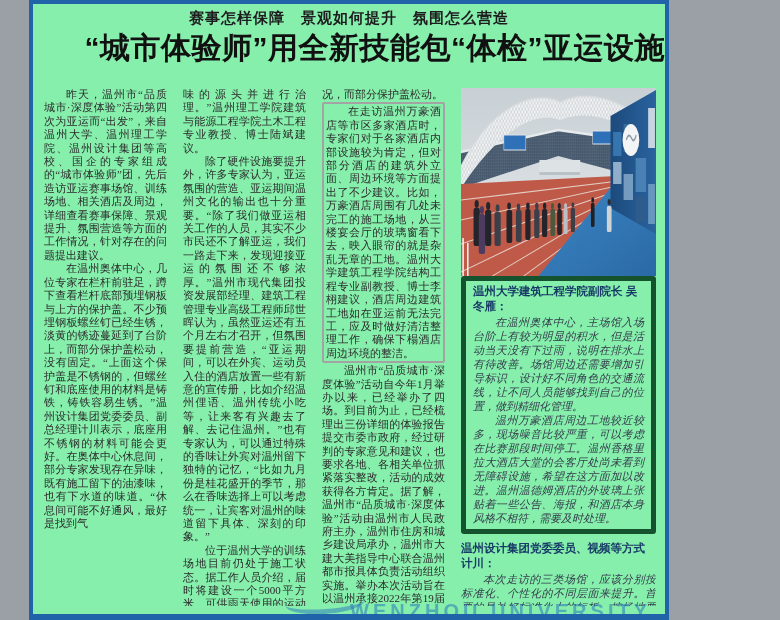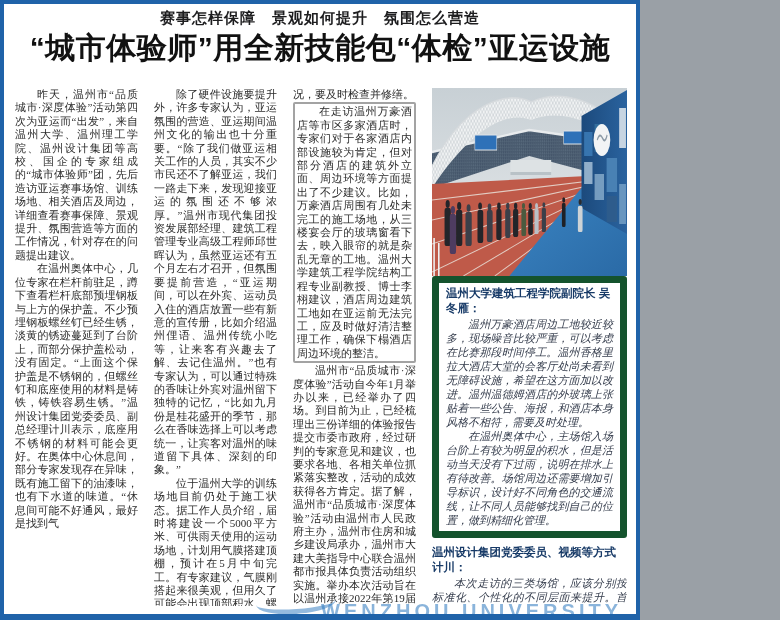--- a/index.html
+++ b/index.html
@@ -1,39 +1,39 @@
 <!DOCTYPE html>
 <html><head>
 <meta charset="utf-8">
 <style>
   html,body{margin:0;padding:0;background:#9aa0a6;}
   .page{
     position:relative; width:640px; height:620px; box-sizing:border-box;
-    background:#ffffff; border:4px solid #2063a9; border-bottom-width:6px;
-    overflow:hidden; font-family:"Liberation Serif","DejaVu Serif",serif;
+    background:#86efac; border:4px solid #2063a9; border-bottom-width:6px;
+    overflow:hidden; font-family:"Liberation Serif","DejaVu Serif",serif;margin-left:29px;
   }
   
   .masthead{position:absolute;top:5px;left:0;right:0;text-align:center;}
   .kicker{font-family:"Liberation Sans","DejaVu Sans",sans-serif;font-size:15px;font-weight:700;color:#1d1d1f;letter-spacing:1px;}
-  .headline{margin:3px 0 0;font-family:"Liberation Sans","DejaVu Sans",sans-serif;font-size:30px;font-weight:900;color:#111;letter-spacing:.5px;line-height:1.15;}
+  .headline{margin:3px 0 0;font-family:"Liberation Sans","DejaVu Sans",sans-serif;font-size:30px;font-weight:900;color:#111;letter-spacing:.5px;line-height:1.15;text-align:right;}
   
   .columns{position:absolute;top:84px;left:11px;right:9px;bottom:8px;display:flex;gap:16px;}
   .col{width:123px;flex:none;font-size:11px;line-height:13.4px;color:#2b2b2b;text-align:justify;overflow:hidden;}
   .col p{margin:0;}
   .indent{text-indent:2em;}
   .redbox-para{border:2px solid #a3a3a3;border-radius:2px;padding:1px 2px;margin:1px 0;}
   
   .right{flex:1;overflow:hidden;}
   .photo{width:100%;height:188px;background:#cfd6da;position:relative;overflow:hidden;}
   .photo svg{display:block;width:100%;height:100%;}
   .sb-title{margin:7px 0 4px;font-family:"Liberation Sans","DejaVu Sans",sans-serif;font-size:19px;font-weight:900;color:#1565b5;letter-spacing:1px;}
   .expert{margin:0 0 6px;}
   .expert p{margin:0;font-size:11px;line-height:14px;text-indent:2em;text-align:justify;color:#343c4c;font-style:italic;}
   .ename{font-family:"Liberation Sans","DejaVu Sans",sans-serif;font-size:11.5px;font-weight:700;color:#173a67;margin-bottom:1px;}
-  .redbox2{border:7px solid #14532d;border-radius:3px;padding:3px 7px 4px;margin-bottom:7px;}
+  .redbox2{border:5px solid #14532d;border-radius:3px;padding:3px 7px 4px;margin-bottom:7px;}
   
   .watermark{
     position:absolute;right:14px;bottom:-9px;
     font-family:"Liberation Sans","DejaVu Sans",sans-serif;
     font-size:20px;font-weight:900;letter-spacing:4px;
     color:rgba(41,118,190,.55);white-space:nowrap;
   }
   .swoosh{
     position:absolute;right:300px;bottom:0;width:80px;height:18px;
     border-bottom:5px solid rgba(41,118,190,.5);border-radius:50%;
@@ -51,26 +51,27 @@
   </header>
 
   <div class="columns">
 
     <div class="col">
       <p class="indent">昨天，温州市“品质城市·深度体验”活动第四次为亚运而“出发”，来自温州大学、温州理工学院、温州设计集团等高校、国企的专家组成的“城市体验师”团，先后造访亚运赛事场馆、训练场地、相关酒店及周边，详细查看赛事保障、景观提升、氛围营造等方面的工作情况，针对存在的问题提出建议。</p>
       <p class="indent">在温州奥体中心，几位专家在栏杆前驻足，蹲下查看栏杆底部预埋钢板与上方的保护盖。不少预埋钢板螺丝钉已经生锈，淡黄的锈迹蔓延到了台阶上，而部分保护盖松动，没有固定。“上面这个保护盖是不锈钢的，但螺丝钉和底座使用的材料是铸铁，铸铁容易生锈。”温州设计集团党委委员、副总经理计川表示，底座用不锈钢的材料可能会更好。在奥体中心休息间，部分专家发现存在异味，既有施工留下的油漆味，也有下水道的味道。“休息间可能不好通风，最好是找到气</p>
     </div>
 
     <div class="col">
+      <p>味的源头并进行治理。”温州理工学院建筑与能源工程学院土木工程专业教授、博士陆斌建议。</p>
       <p class="indent">除了硬件设施要提升外，许多专家认为，亚运氛围的营造、亚运期间温州文化的输出也十分重要。“除了我们做亚运相关工作的人员，其实不少市民还不了解亚运，我们一路走下来，发现迎接亚运的氛围还不够浓厚。”温州市现代集团投资发展部经理、建筑工程管理专业高级工程师邱世晖认为，虽然亚运还有五个月左右才召开，但氛围要提前营造，“亚运期间，可以在外宾、运动员入住的酒店放置一些有新意的宣传册，比如介绍温州俚语、温州传统小吃等，让来客有兴趣去了解、去记住温州。”也有专家认为，可以通过特殊的香味让外宾对温州留下独特的记忆，“比如九月份是桂花盛开的季节，那么在香味选择上可以考虑统一，让宾客对温州的味道留下具体、深刻的印象。”</p>
       <p class="indent">位于温州大学的训练场地目前仍处于施工状态。据工作人员介绍，届时将建设一个5000平方米、可供雨天使用的运动场地，计划用气膜搭建顶棚，预计在5月中旬完工。有专家建议，气膜刚搭起来很美观，但用久了可能会出现顶部积水、螺丝生锈或松动的情</p>
     </div>
 
     <div class="col">
-      <p>况，要及时检查并修缮。</p>
+      <p>况，而部分保护盖松动。</p>
       <div class="redbox-para">
         <p class="indent">在走访温州万豪酒店等市区多家酒店时，专家们对于各家酒店内部设施较为肯定，但对部分酒店的建筑外立面、周边环境等方面提出了不少建议。比如，万豪酒店周围有几处未完工的施工场地，从三楼宴会厅的玻璃窗看下去，映入眼帘的就是杂乱无章的工地。温州大学建筑工程学院结构工程专业副教授、博士李栩建议，酒店周边建筑工地如在亚运前无法完工，应及时做好清洁整理工作，确保下榻酒店周边环境的整洁。</p>
       </div>
       <p class="indent">温州市“品质城市·深度体验”活动自今年1月举办以来，已经举办了四场。到目前为止，已经梳理出三份详细的体验报告提交市委市政府，经过研判的专家意见和建议，也要求各地、各相关单位抓紧落实整改，活动的成效获得各方肯定。据了解，温州市“品质城市·深度体验”活动由温州市人民政府主办，温州市住房和城乡建设局承办，温州市大建大美指导中心联合温州都市报具体负责活动组织实施。举办本次活动旨在以温州承接2022年第19届亚运会分会场赛事为契机，提升城市品质，助力赛事举行。</p>
 
     </div>
 
     <div class="right">
 
       <div class="photo">
@@ -195,22 +196,22 @@
               <rect x="279" y="118" width="9" height="26" rx="2"></rect>
             </g>
             <circle cx="283.5" cy="114" r="3" fill="#2a2c30"></circle>
           </g>
         </svg>
       </div>
 
 
       <div class="expert redbox2">
         <div class="ename">温州大学建筑工程学院副院长 吴冬雁：</div>
+        <p>在温州奥体中心，主场馆入场台阶上有较为明显的积水，但是活动当天没有下过雨，说明在排水上有待改善。场馆周边还需要增加引导标识，设计好不同角色的交通流线，让不同人员能够找到自己的位置，做到精细化管理。</p>
         <p>温州万豪酒店周边工地较近较多，现场噪音比较严重，可以考虑在比赛那段时间停工。温州香格里拉大酒店大堂的会客厅处尚未看到无障碍设施，希望在这方面加以改进。温州温德姆酒店的外玻璃上张贴着一些公告、海报，和酒店本身风格不相符，需要及时处理。</p>
-        <p>在温州奥体中心，主场馆入场台阶上有较为明显的积水，但是活动当天没有下过雨，说明在排水上有待改善。场馆周边还需要增加引导标识，设计好不同角色的交通流线，让不同人员能够找到自己的位置，做到精细化管理。</p>
       </div>
 
       <div class="expert">
         <div class="ename">温州设计集团党委委员、视频等方式 计川：</div>
         <p>本次走访的三类场馆，应该分别按标准化、个性化的不同层面来提升。首要的是补好标准化上的短板，按场地要求达到高水准。除此之外，还应该突出个性化的内容，三类场馆应该在想传达的文化上有不同的方向。亚运赛事场馆应注重突出亚运元素，训练场馆应突出体育精神和人文关怀，宾客接待酒店应突出城市温度和温州的地域文化。</p>
       </div>
 
       <div class="expert">
         <p>奥体建设庞大，很多空间未被全面利用，可以重点考虑在标牌、标识上做文章，把温州独有的地域文化与亚运相结合。如果赛事时期要做广告牌的话，前排观众的视线可能会被栏杆遮挡，确保下榻酒店周边环境的整洁。</p>
 

